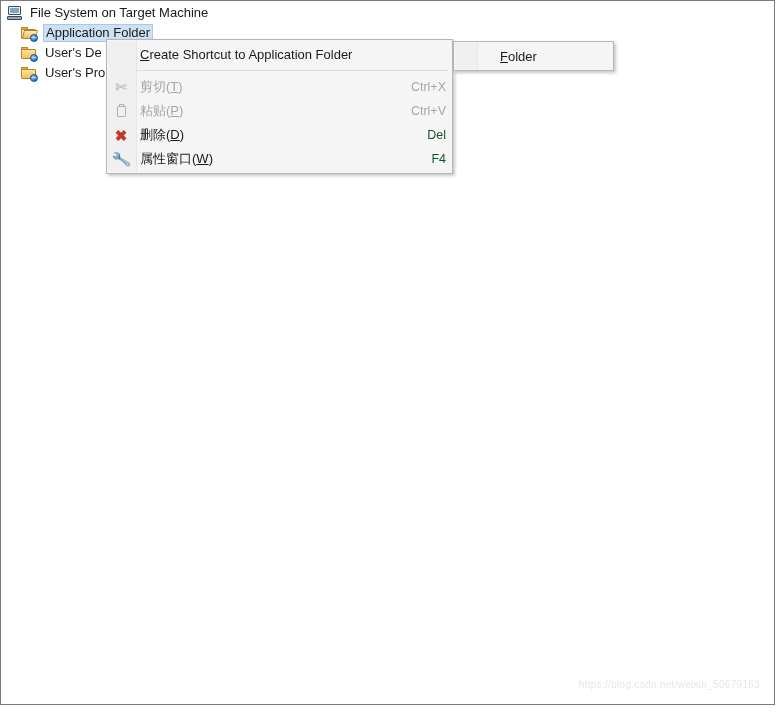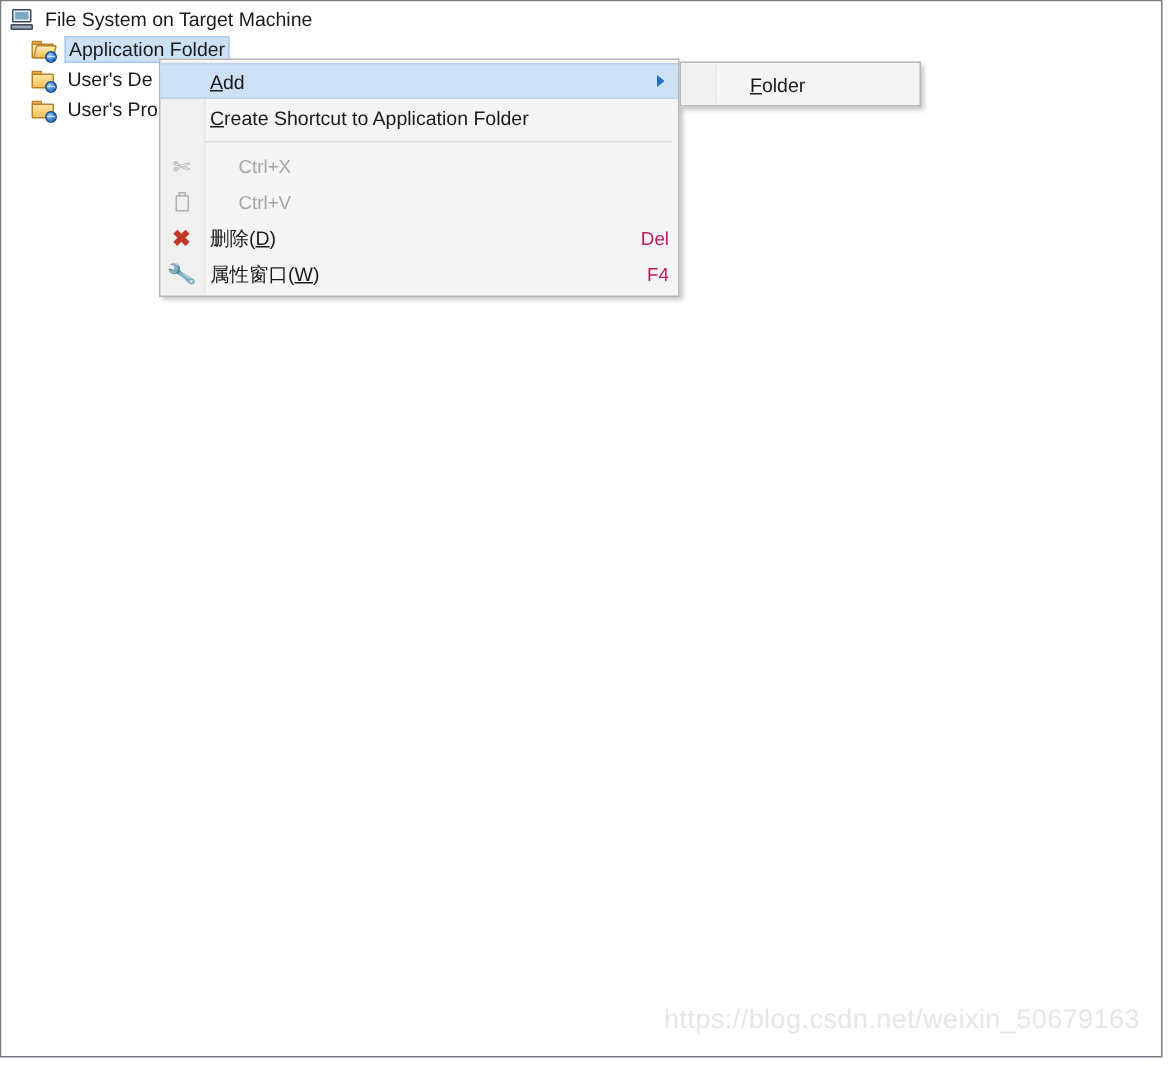--- a/index.html
+++ b/index.html
@@ -188,21 +188,21 @@
     position: relative;
     z-index: 1;
   }
   .ctx-label {
     flex: 1 1 auto;
     padding-left: 5px;
   }
   .ctx-shortcut {
     flex: none;
     padding-left: 24px;
-    color: #be185d;
+    color: #14532d;
     font-size: 12.5px;
   }
   .ctx-sep {
     height: 1px;
     background: #dcdcdc;
     margin: 4px 4px 4px 30px;
   }
   .ctx-arrow {
     position: absolute;
     right: 9px;
@@ -248,21 +248,21 @@
   }
   #menu-sub .ctx-item { padding-left: 0; }
   #menu-sub .ctx-label { padding-left: 46px; }
   #menu-sub .gutter { width: 22px; }
 
   
   #watermark {
     position: absolute;
     right: 14px;
     bottom: 14px;
-    font-size: 18px;
+    font-size: 10px;
     color: #e3e6ea;
     letter-spacing: 0.3px;
     user-select: none;
     text-align: right;
   }
 </style>
 </head>
 <body>
 
 <div id="window-panel">
@@ -304,44 +304,41 @@
           <span class="globe"></span>
       </span>
       <span class="tree-label">User's Pro</span>
     </div>
 
   </div>
 
   <div class="ctx-menu" id="menu-main">
     <div class="gutter"></div>
 
-    <div class="ctx-item highlight">
-      <span class="ctx-icon"></span>
-      <span class="ctx-label"><u>A</u>dd</span>
-      <span class="ctx-arrow"></span>
-    </div>
 
     <div class="ctx-item">
       <span class="ctx-icon"></span>
       <span class="ctx-label"><u>C</u>reate Shortcut to Application Folder</span>
     </div>
 
     <div class="ctx-sep"></div>
 
     <div class="ctx-item disabled">
       <span class="ctx-icon">
           <span class="gi gi-scissors">✄</span>
         </span>
+      <span class="ctx-label">剪切(<u>T</u>)</span>
       <span class="ctx-shortcut">Ctrl+X</span>
     </div>
 
     <div class="ctx-item disabled">
       <span class="ctx-icon">
           <span class="gi-clipboard"></span>
         </span>
+      <span class="ctx-label">粘贴(<u>P</u>)</span>
       <span class="ctx-shortcut">Ctrl+V</span>
     </div>
 
     <div class="ctx-item">
       <span class="ctx-icon">
           <span class="gi gi-x">✖</span>
         </span>
       <span class="ctx-label">删除(<u>D</u>)</span>
       <span class="ctx-shortcut">Del</span>
     </div>

